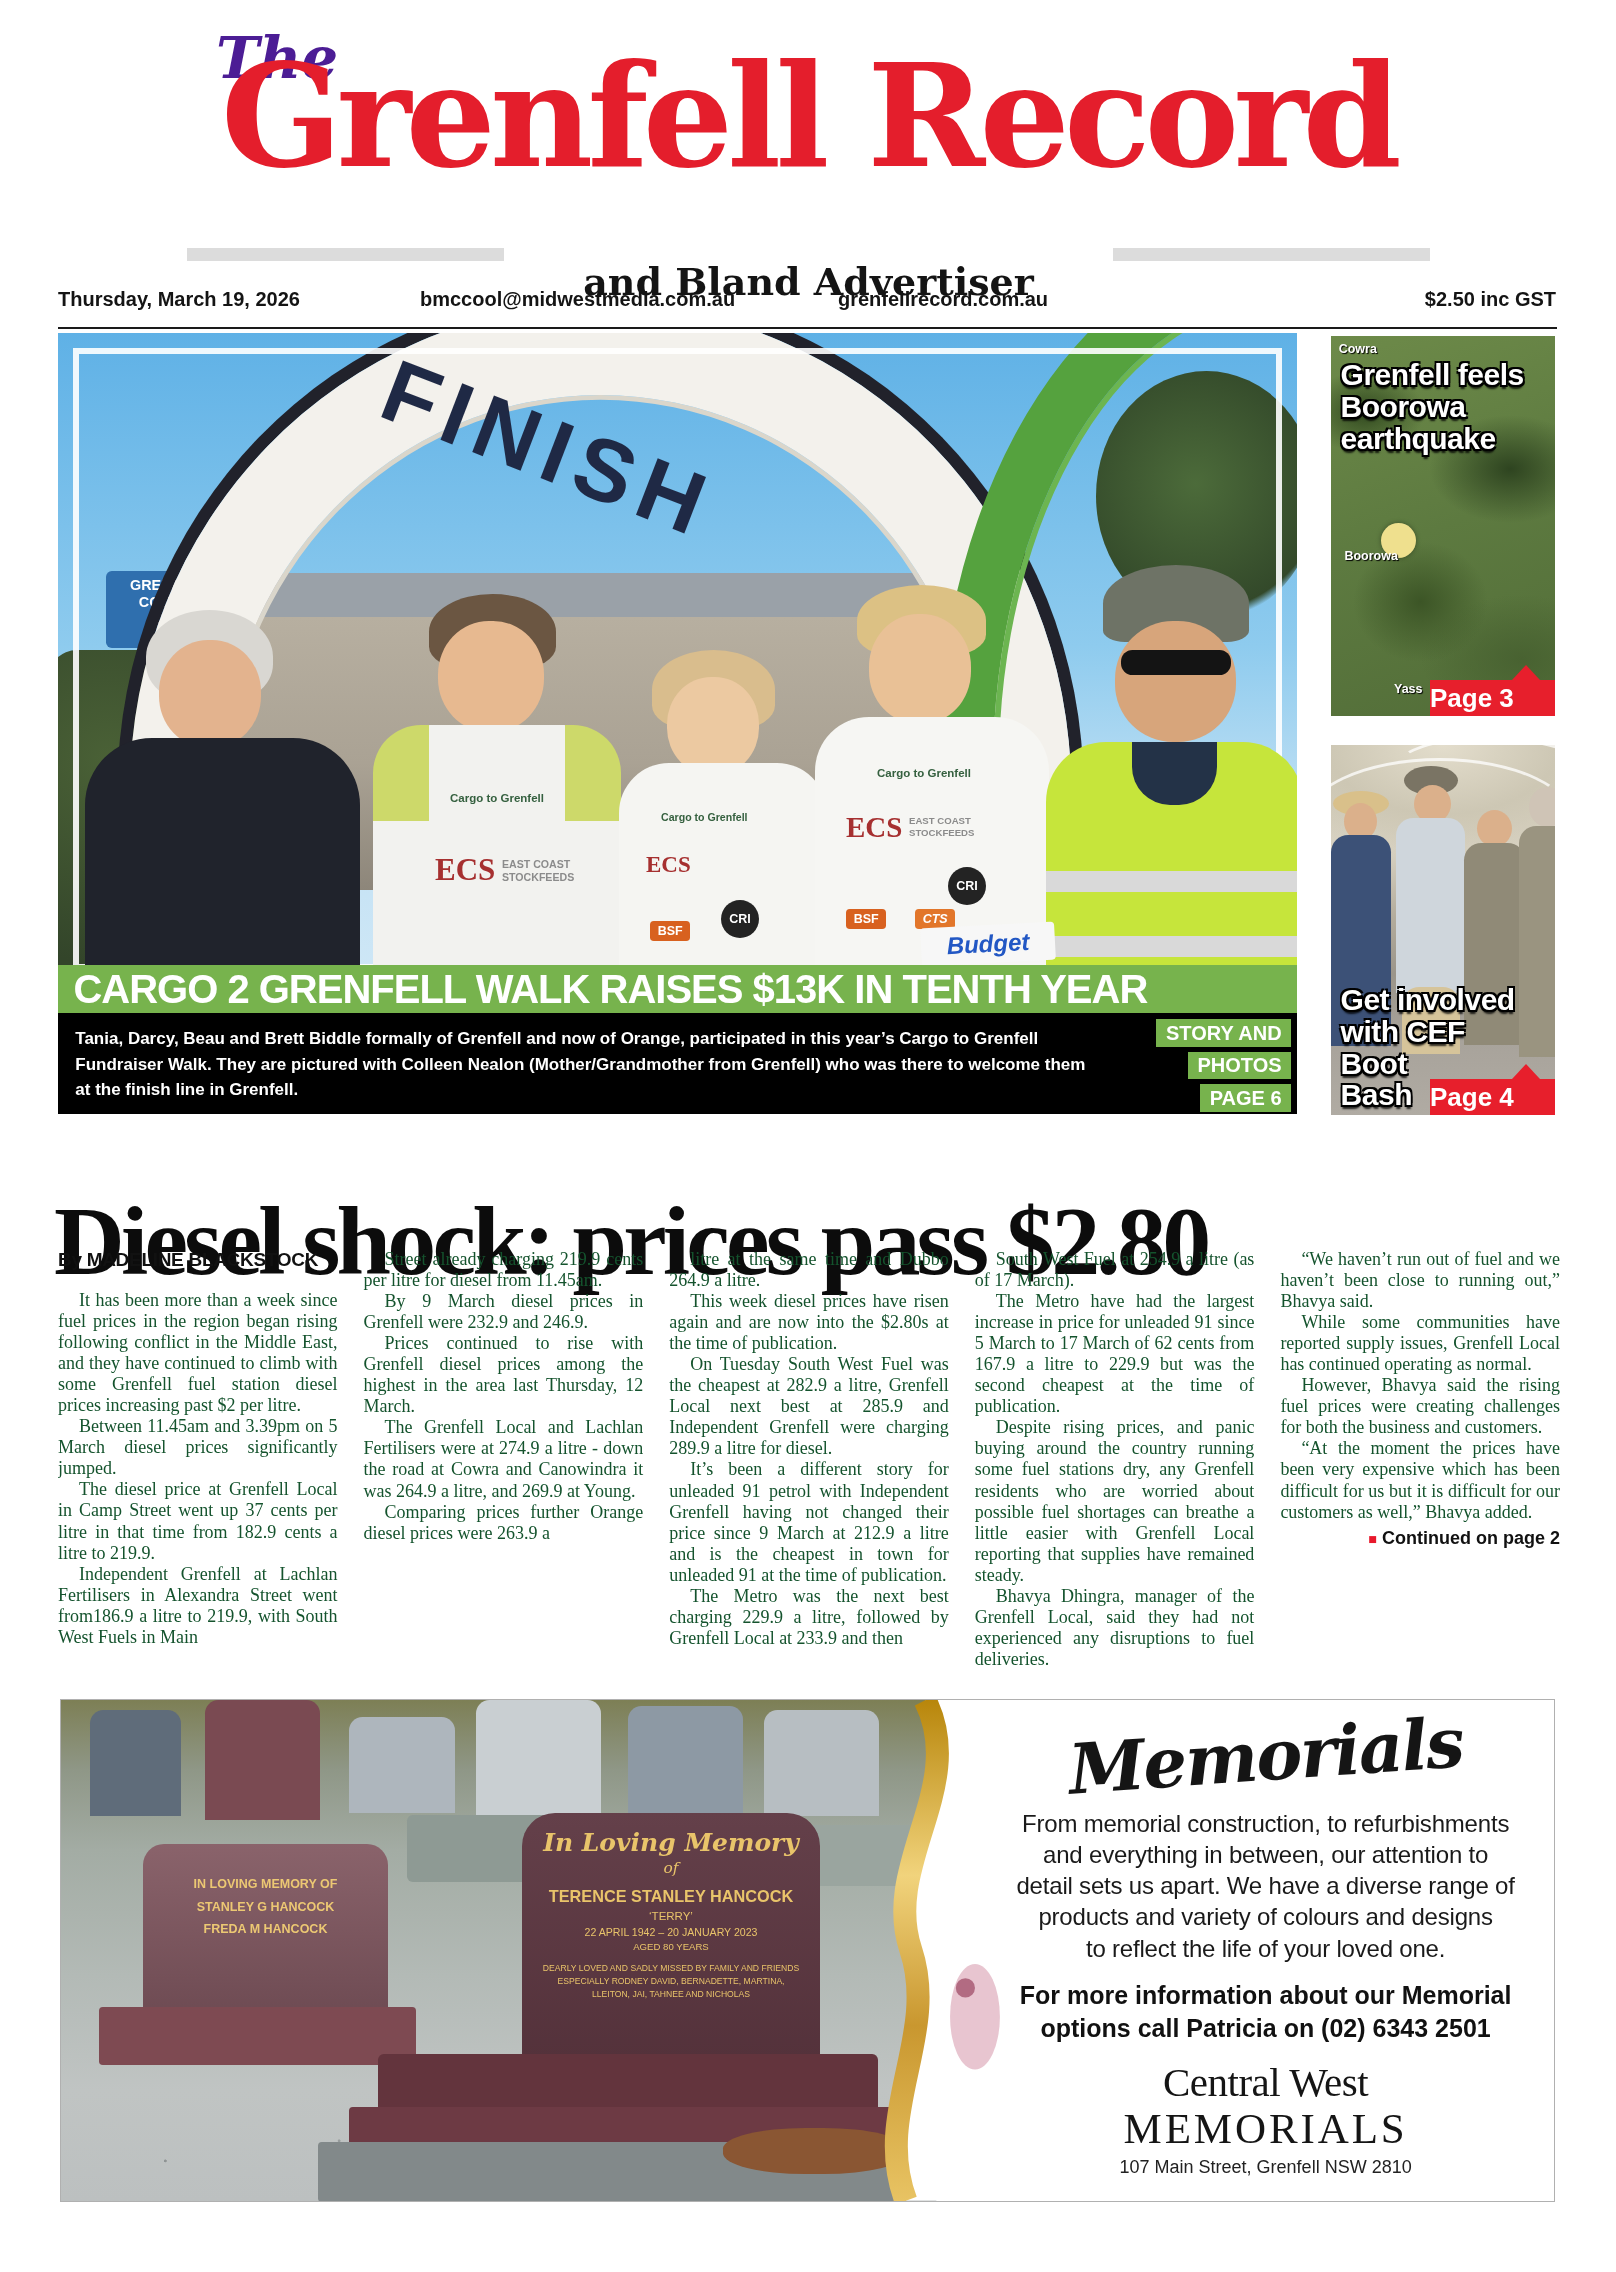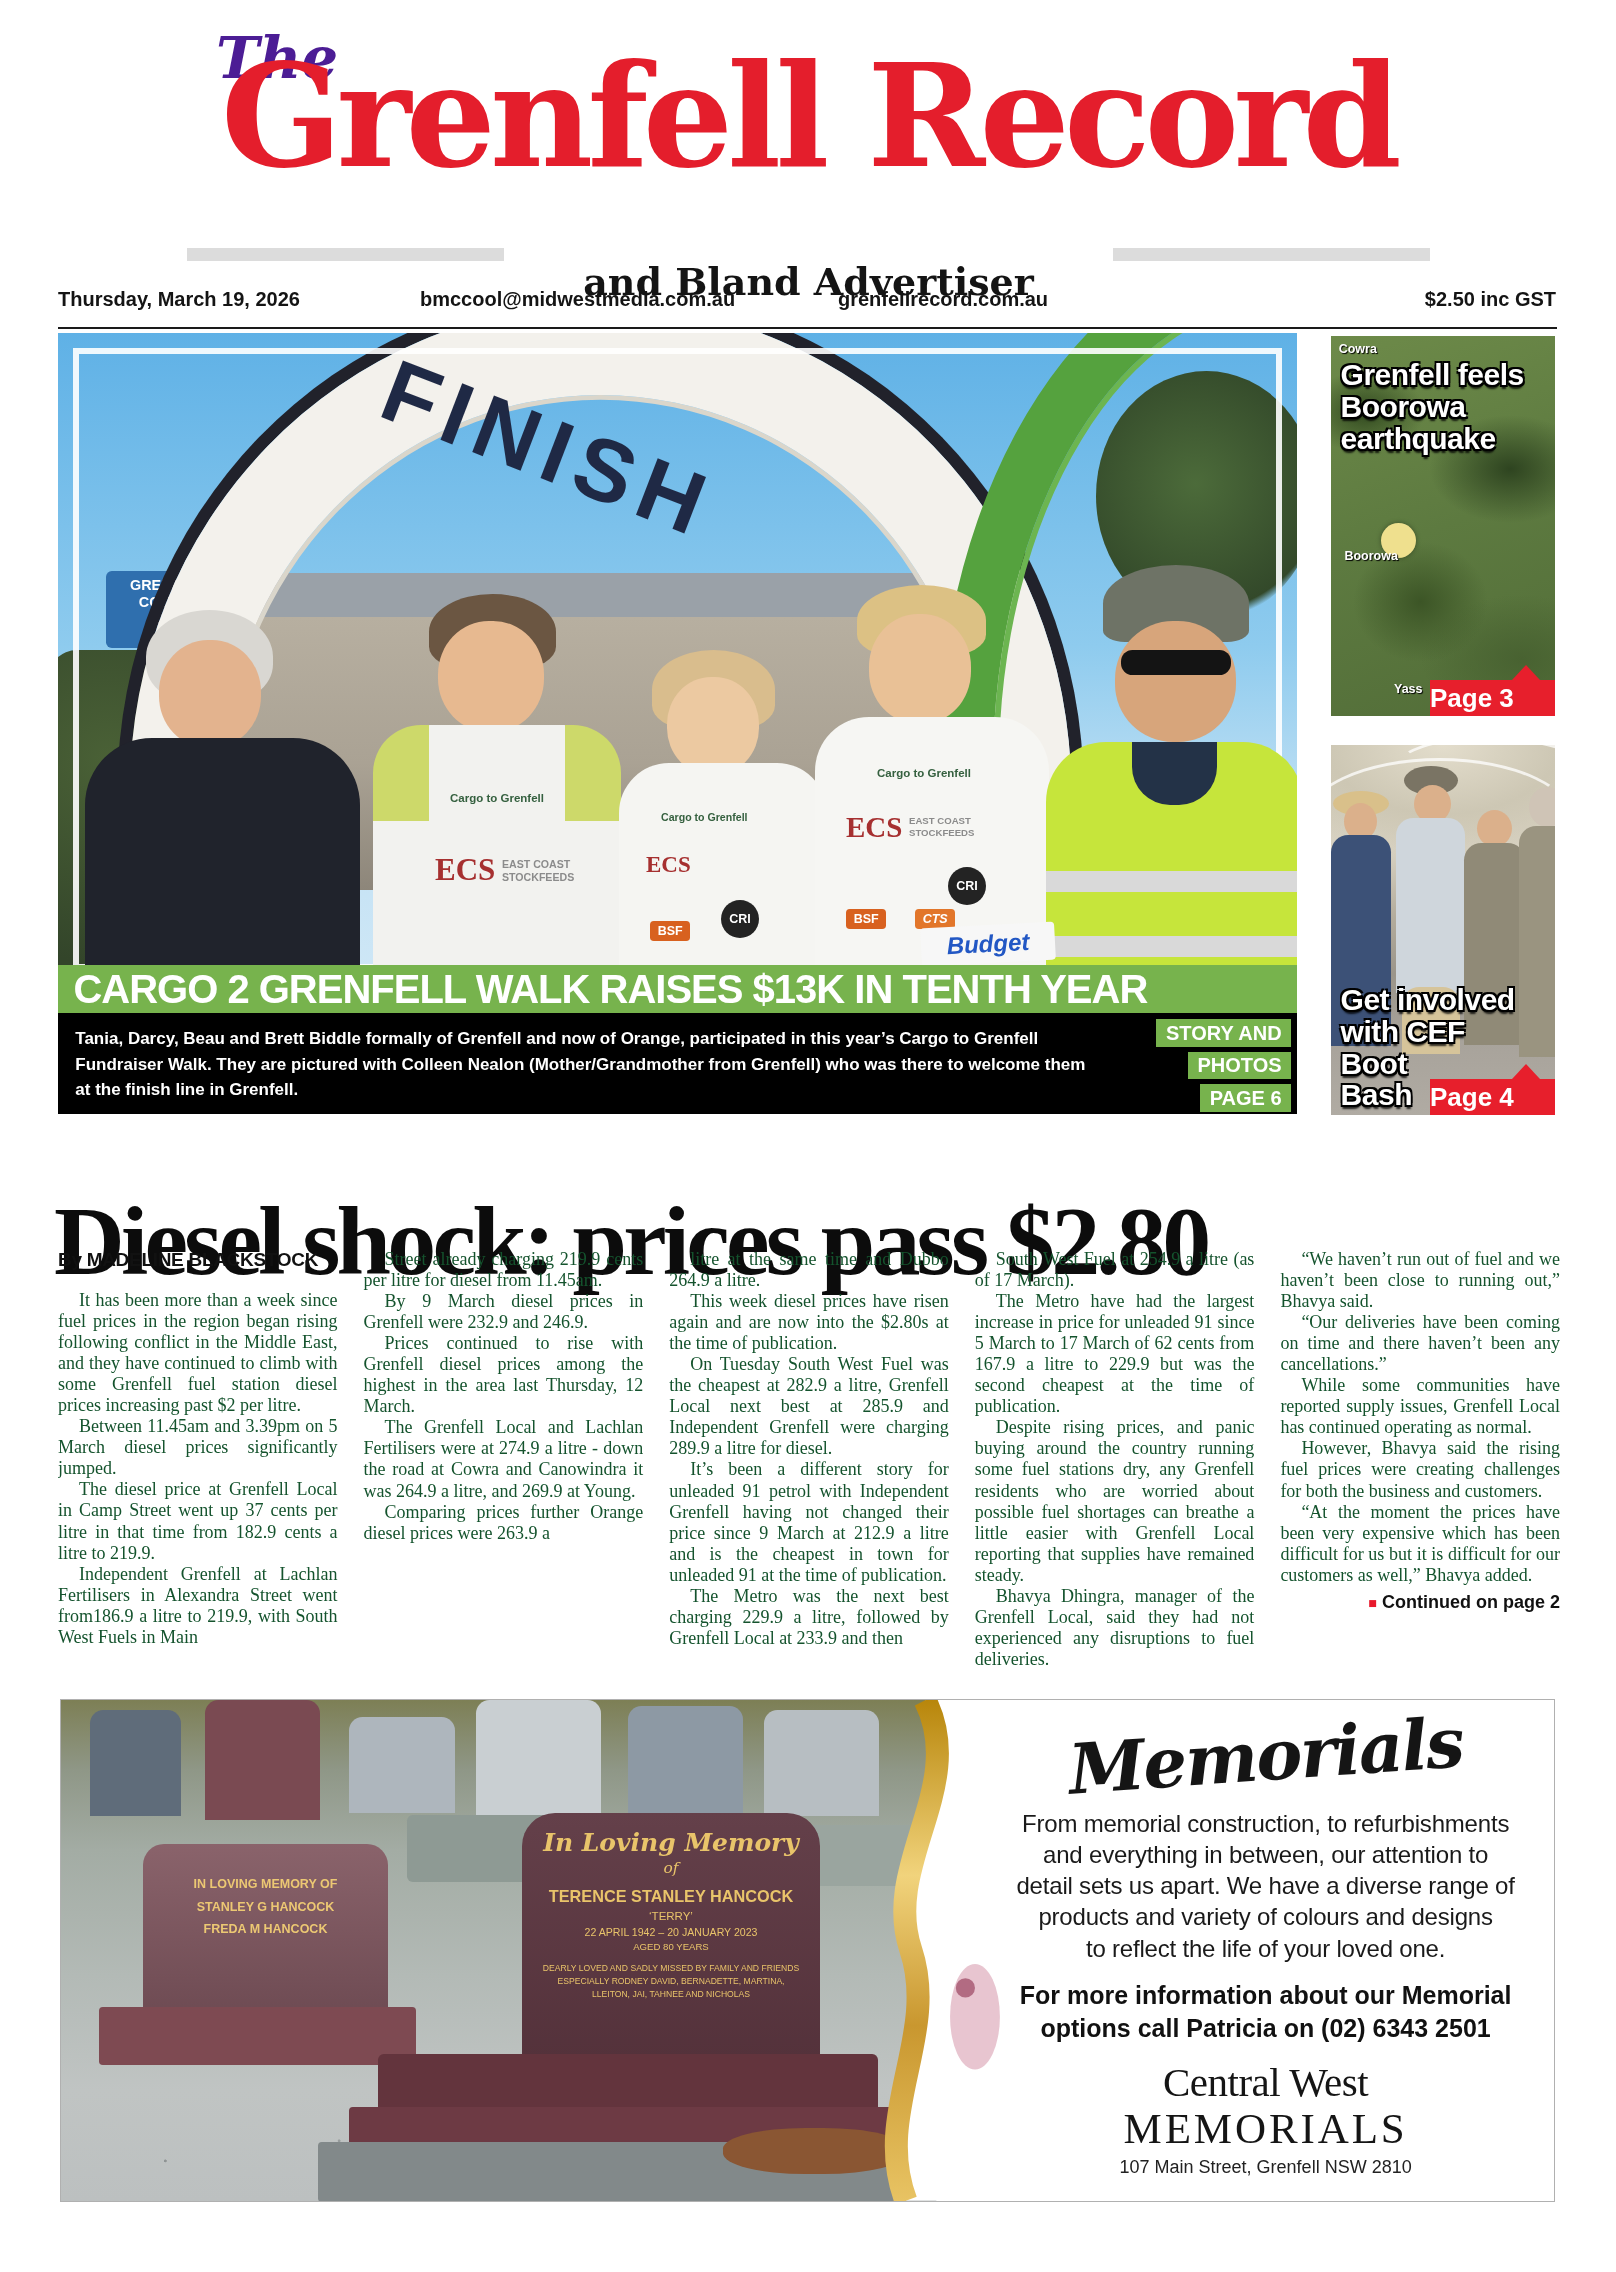--- a/index.html
+++ b/index.html
@@ -261,21 +261,20 @@
       <p>The Metro was the next best charging 229.9 a litre, followed by Grenfell Local at 233.9 and then</p>
     </div>
     <div class="col">
       <p>South West Fuel at 254.9 a litre (as of 17 March).</p>
       <p>The Metro have had the largest increase in price for unleaded 91 since 5 March to 17 March of 62 cents from 167.9 a litre to 229.9 but was the second cheapest at the time of publication.</p>
       <p>Despite rising prices, and panic buying around the country running some fuel stations dry, any Grenfell residents who are worried about possible fuel shortages can breathe a little easier with Grenfell Local reporting that supplies have remained steady.</p>
       <p>Bhavya Dhingra, manager of the Grenfell Local, said they had not experienced any disruptions to fuel deliveries.</p>
     </div>
     <div class="col">
       <p>“We haven’t run out of fuel and we haven’t been close to running out,” Bhavya said.</p>
-      <p>“Our deliveries have been coming on time and there haven’t been any cancellations.”</p>
       <p>While some communities have reported supply issues, Grenfell Local has continued operating as normal.</p>
       <p>However, Bhavya said the rising fuel prices were creating challenges for both the business and customers.</p>
       <p>“At the moment the prices have been very expensive which has been difficult for us but it is difficult for our customers as well,” Bhavya added.</p>
       <div class="continued"><span class="sq">■</span> <span>Continued on page 2</span></div>
     </div>
   </div>
 
   <div class="ad">
     <div class="cem">
       <div class="stone" style="left:29px;top:9.6px;width:91px;height:106px;background:#5f6c7a;"></div>

